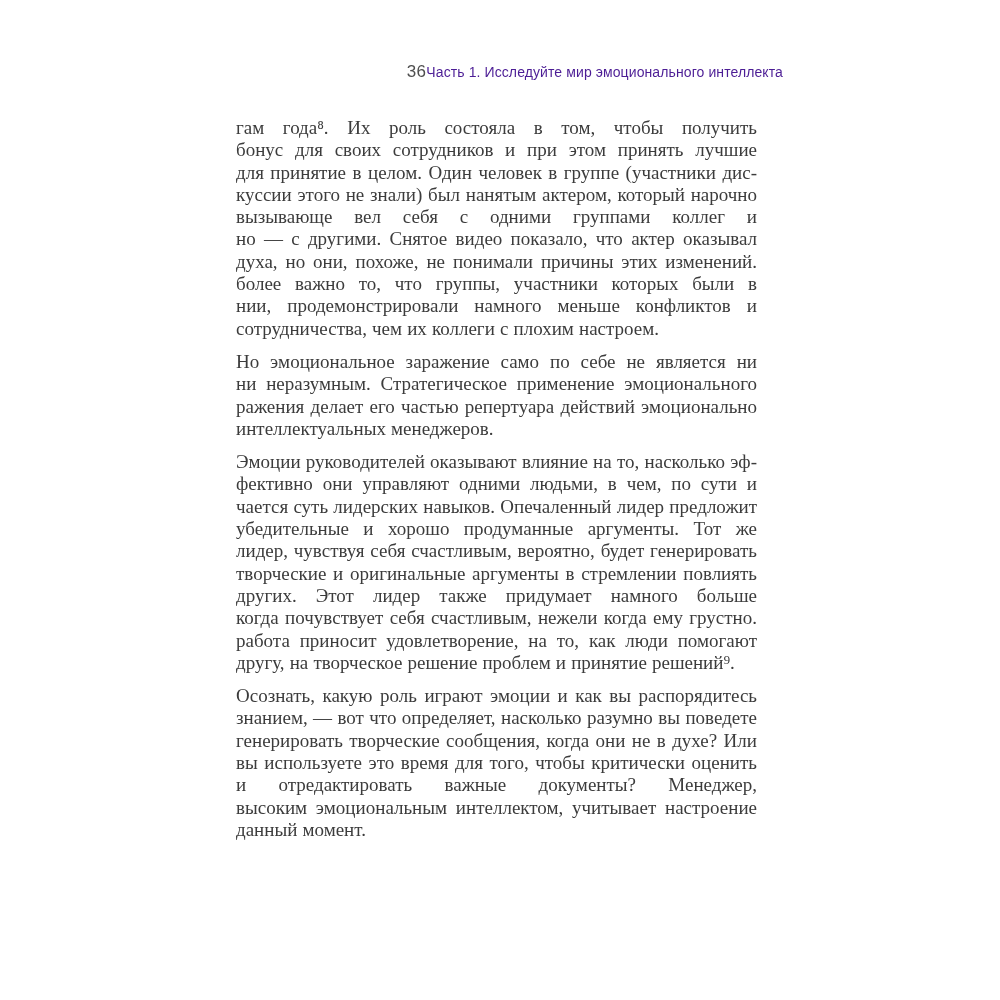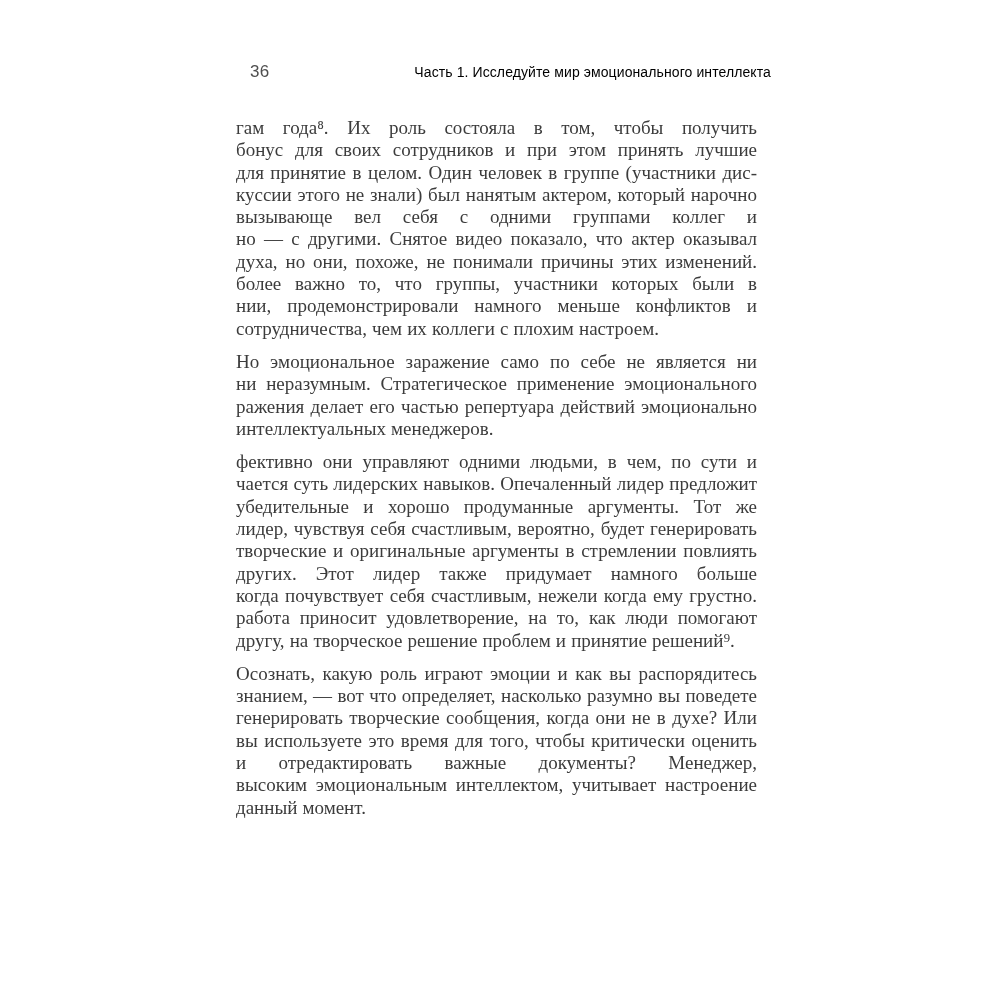--- a/index.html
+++ b/index.html
@@ -9,38 +9,38 @@
   }
   .page {
     position: relative;
     width: 1000px;
     height: 1000px;
     background: #ffffff;
     overflow: hidden;
   }
   .page-header {
     position: absolute;
-    left: 250px;
+    left: 262px;
     top: 62px;
     width: 521px;
     display: flex;
-    justify-content: space-between;
+    justify-content: flex-end;
     align-items: baseline;
     font-family: "Liberation Sans", "DejaVu Sans", sans-serif;
   }
   .page-number {
     font-size: 17px;
     font-weight: 400;
     color: #4e4e4e;
     letter-spacing: 0.3px;
   }
   .running-header {
     font-size: 14px;
     font-weight: 400;
-    color: #000000;
+    color: #4c1d95;
     letter-spacing: 0.1px;
   }
   .content {
     position: absolute;
     left: 236px;
     top: 117px;
     width: 521px;
     font-family: "Liberation Serif", "DejaVu Serif", serif;
     font-size: 19px;
     color: #3c3c3c;
@@ -83,20 +83,21 @@
         <div class="line">нии, продемонстрировали намного меньше конфликтов и больше</div>
         <div class="line last">сотрудничества, чем их коллеги с плохим настроем.</div>
       </div>
       <div class="paragraph">
         <div class="line">Но эмоциональное заражение само по себе не является ни умным,</div>
         <div class="line">ни неразумным. Стратегическое применение эмоционального за-</div>
         <div class="line">ражения делает его частью репертуара действий эмоционально</div>
         <div class="line last">интеллектуальных менеджеров.</div>
       </div>
       <div class="paragraph">
+        <div class="line">Эмоции руководителей оказывают влияние на то, насколько эф-</div>
         <div class="line">фективно они управляют одними людьми, в чем, по сути и заклю-</div>
         <div class="line">чается суть лидерских навыков. Опечаленный лидер предложит</div>
         <div class="line">убедительные и хорошо продуманные аргументы. Тот же самый</div>
         <div class="line">лидер, чувствуя себя счастливым, вероятно, будет генерировать</div>
         <div class="line">творческие и оригинальные аргументы в стремлении повлиять на</div>
         <div class="line">других. Этот лидер также придумает намного больше аргументов,</div>
         <div class="line">когда почувствует себя счастливым, нежели когда ему грустно.</div>
         <div class="line">работа приносит удовлетворение, на то, как люди помогают друг</div>
         <div class="line last">другу, на творческое решение проблем и принятие решений⁹.</div>
       </div>

